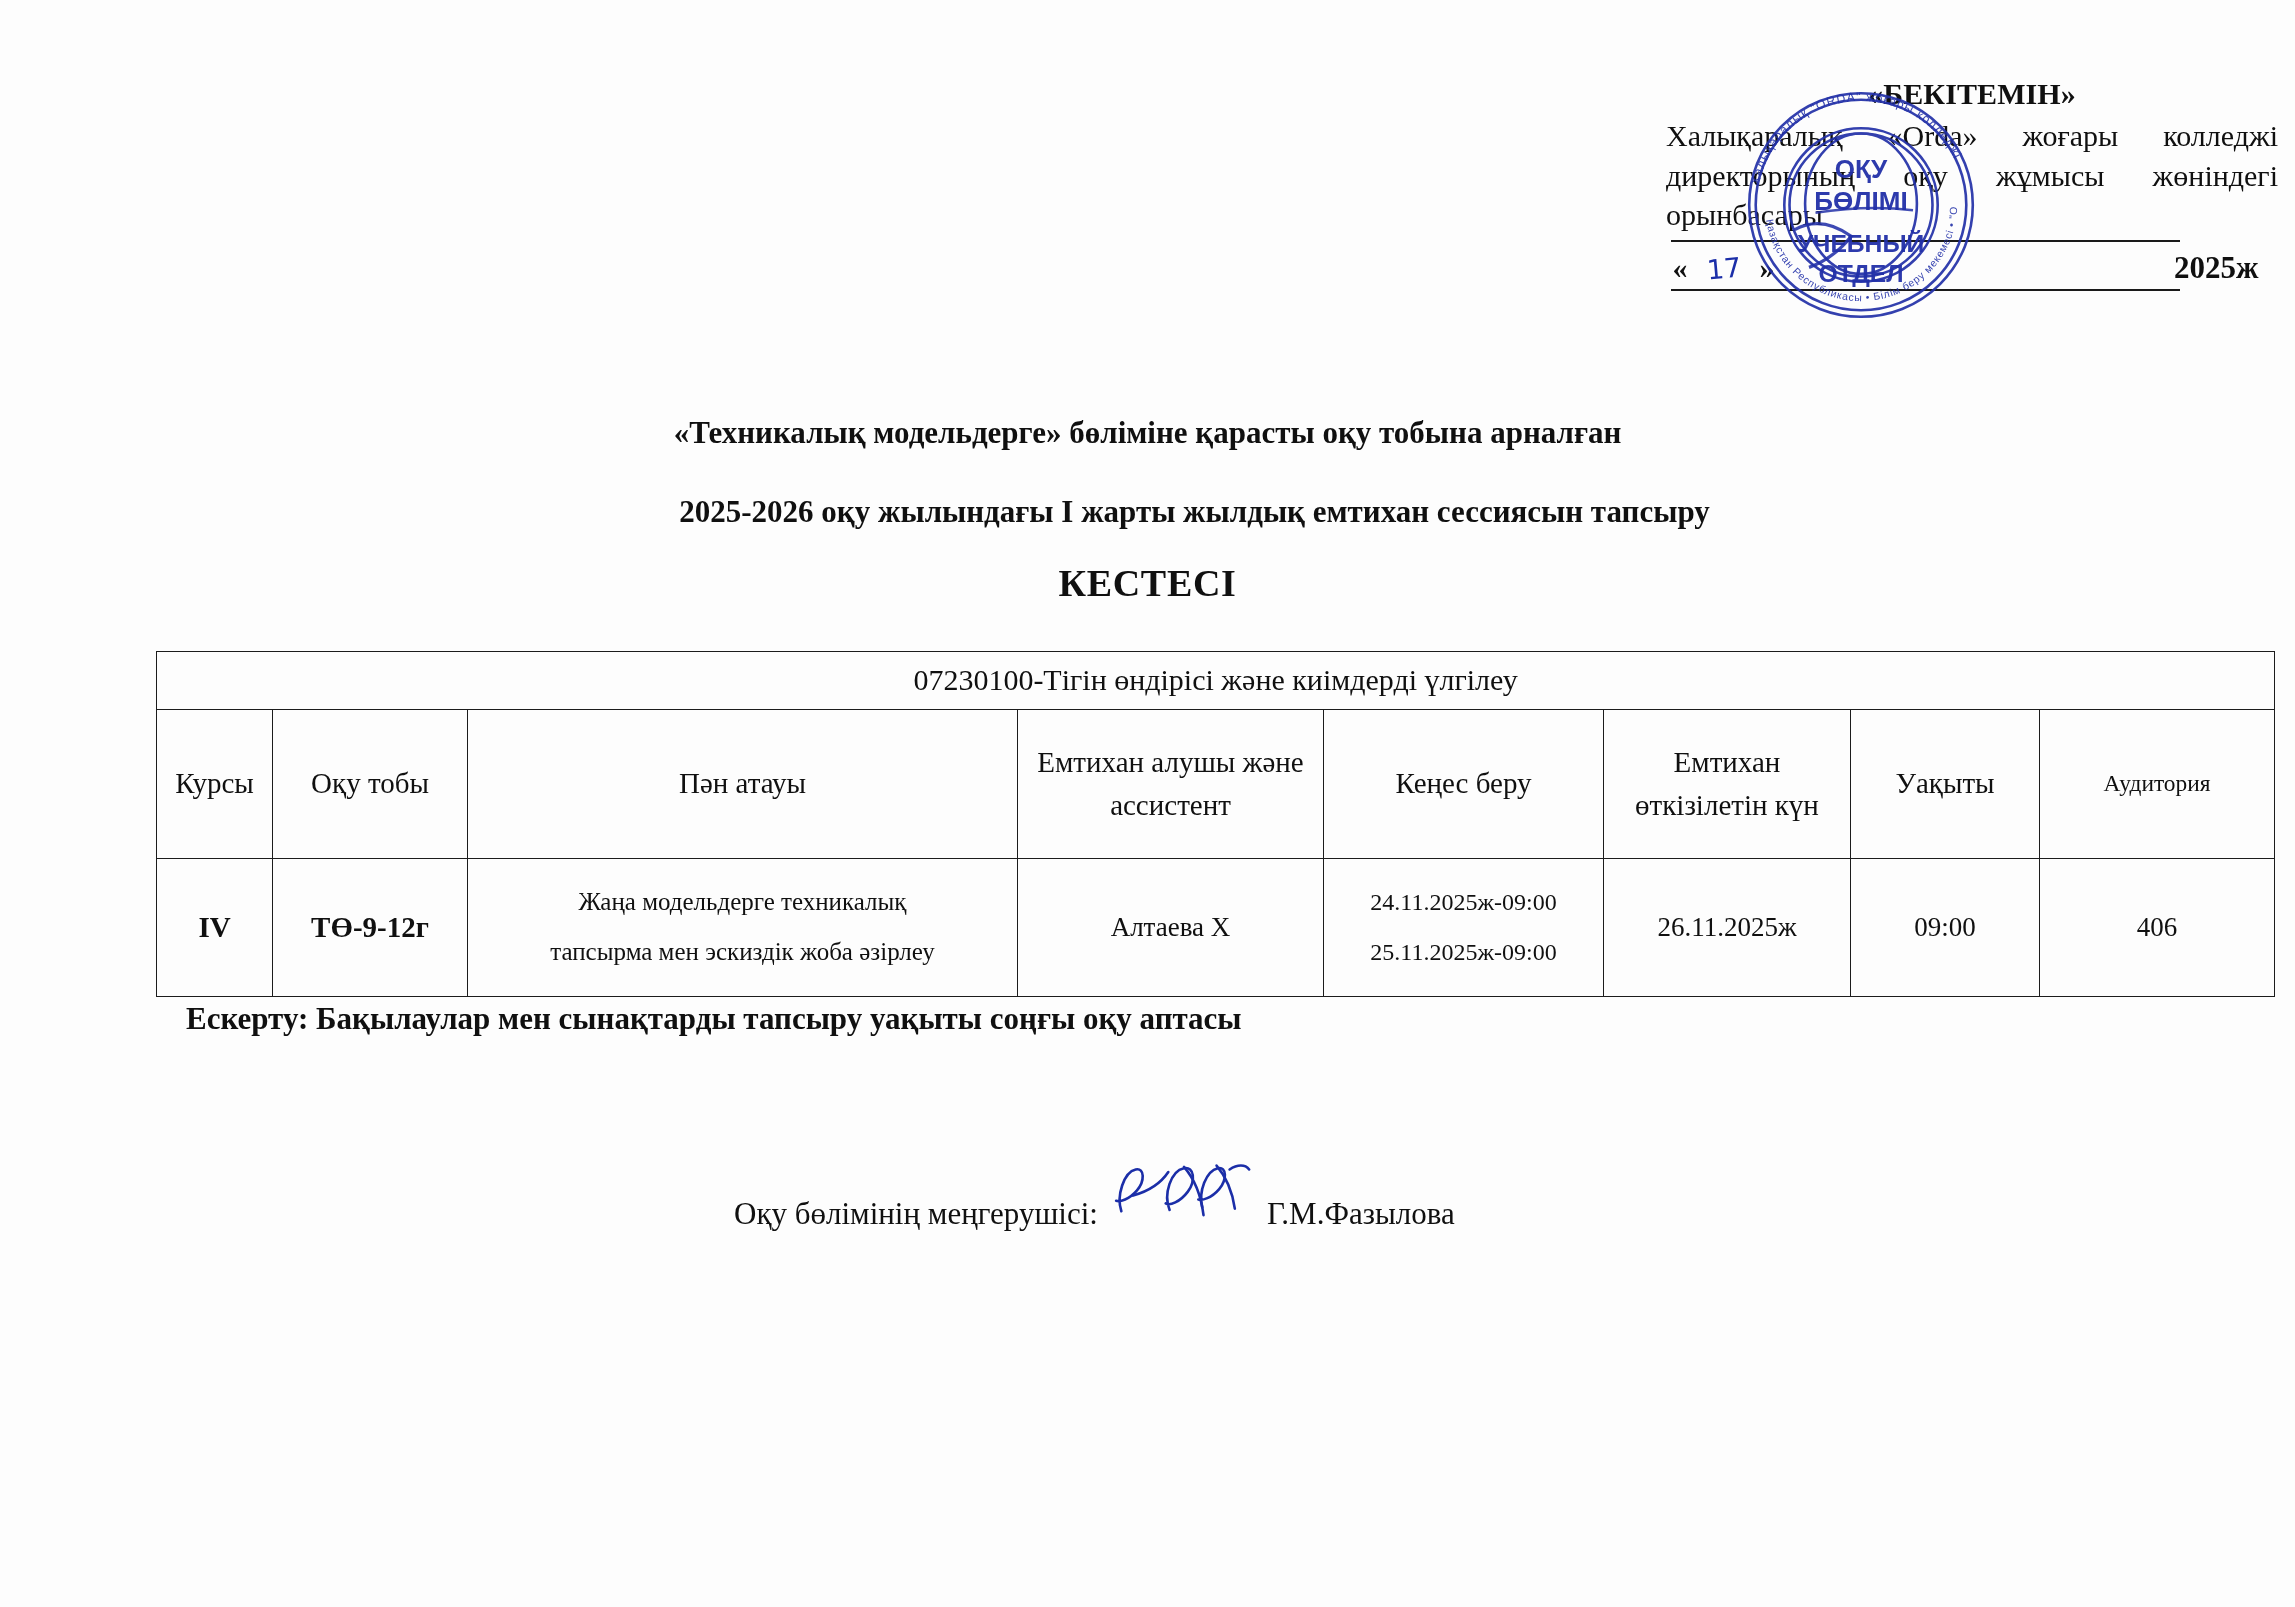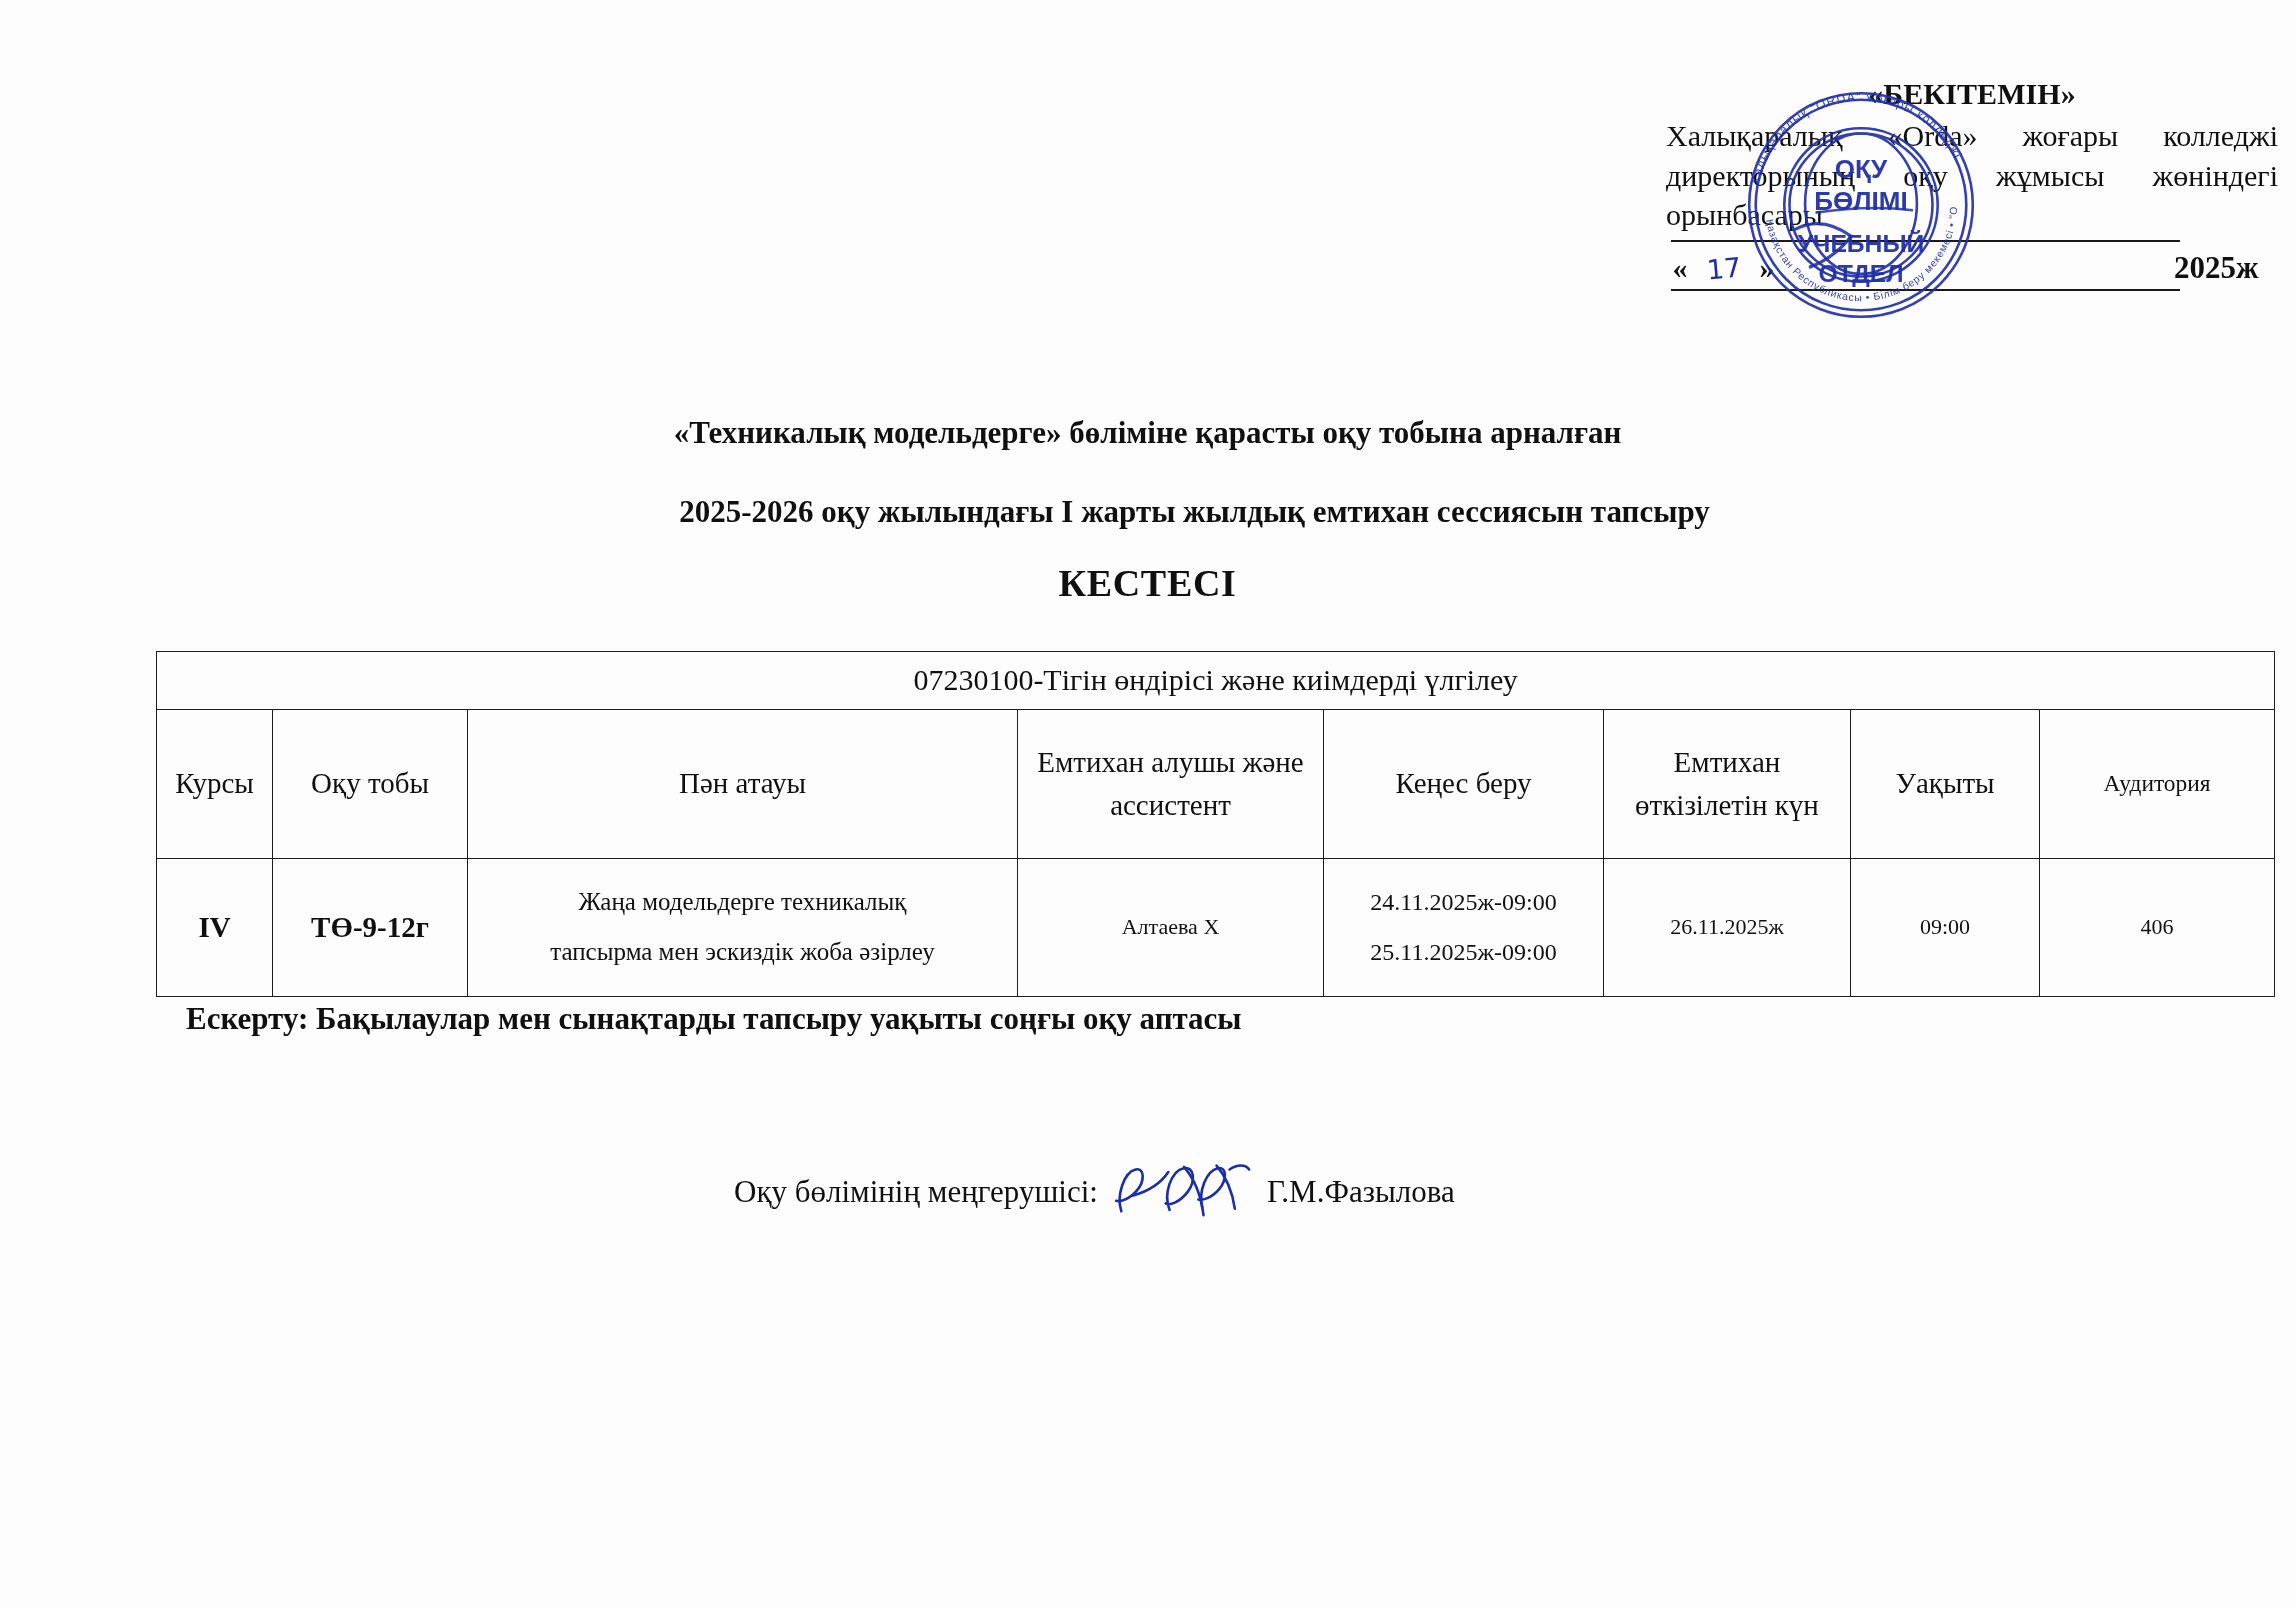--- a/index.html
+++ b/index.html
@@ -139,21 +139,21 @@
   }
   .col-head {
     font-size: 29px;
     font-weight: bold;
     line-height: 1.48;
     height: 140px;
     vertical-align: top;
     padding-top: 11.7px;
   }
   .col-head.small { font-size: 23.4px; }
-  .data-cell { font-size: 22px; height: 130px; line-height: 1.55; }
+  .data-cell { font-size: 27px; height: 130px; line-height: 1.55; }
   .data-cell.bold { font-size: 29px; font-weight: bold; }
   .data-cell .multiline { display: block; }
   .subject-cell { font-size: 25px; line-height: 2.0; }
   .dates-cell { font-size: 24px; line-height: 2.1; }
 
   
   .w-kurs   { width: 116px; }
   .w-group  { width: 195px; }
   .w-subject{ width: 550px; }
   .w-exam   { width: 306px; }
@@ -170,21 +170,21 @@
     font-size: 31px;
     font-weight: bold;
   }
 
   
   .sig-row {
     position: absolute;
     left: 734px;
     top: 1152px;
     display: flex;
-    align-items: center;
+    align-items: flex-end;
     font-size: 31px;
   }
   .sig-label { white-space: nowrap; }
   .sig-mark {
     width: 169px;
     text-align: center;
     color: #1b2ea8;
     position: relative;
     top: 2.6px;
   }

